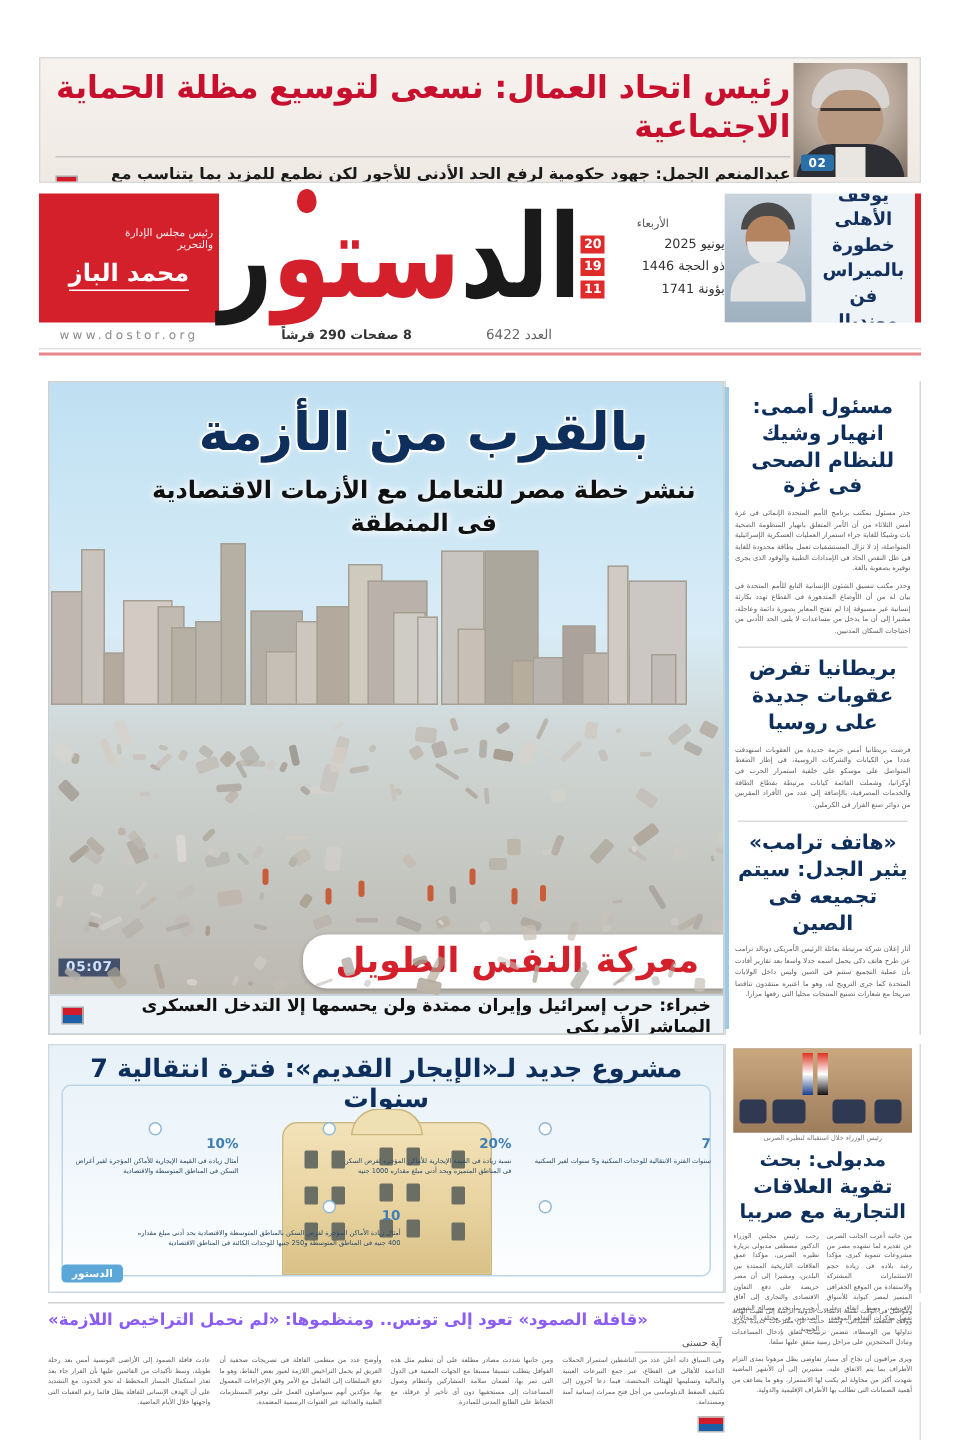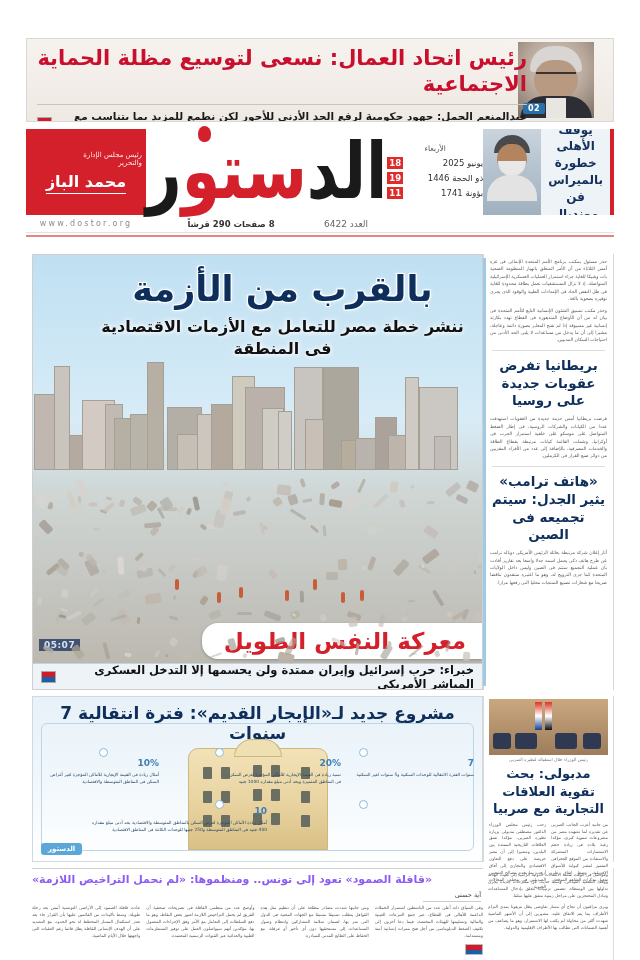--- a/index.html
+++ b/index.html
@@ -3,21 +3,21 @@
 <meta charset="utf-8">
 <style>
   html,body{margin:0;padding:0;background:#ffffff;}
   body{width:640px;height:960px;overflow:hidden;font-family:"DejaVu Sans","Liberation Sans",sans-serif;}
   .page{position:relative;width:640px;height:960px;background:#fff;box-sizing:border-box;}
   .sheet{position:absolute;left:26px;top:38px;width:588px;height:890px;background:#fff;}
 
   
   .promo{position:relative;height:82px;border:1px solid #d8d8d8;background:
      linear-gradient(180deg,#f6f2ee 0%,#efe9e3 100%);overflow:hidden;}
-  .promo-photo{position:absolute;right:19px;top:3px;width:76px;height:76px;
+  .promo-photo{position:absolute;right:8px;top:3px;width:76px;height:76px;
      background:radial-gradient(circle at 50% 34%,#d9cfc6 0%,#b8a99c 48%,#7d6f64 100%);
      overflow:hidden;}
   .promo-photo .hair{position:absolute;left:12px;top:4px;width:52px;height:26px;border-radius:26px 26px 4px 4px;background:#d8d5d2;}
   .promo-photo .face{position:absolute;left:16px;top:18px;width:44px;height:40px;border-radius:22px/24px;background:#b89a82;}
   .promo-photo .glass{position:absolute;left:18px;top:30px;width:40px;height:9px;border-top:2px solid #3a3330;}
   .promo-photo .suit{position:absolute;left:2px;top:54px;width:72px;height:24px;background:#2d2e33;border-radius:30px 30px 0 0;}
   .promo-photo .shirt{position:absolute;left:28px;top:56px;width:20px;height:22px;background:#e9e6e2;transform:rotate(0deg);}
   .pg-badge{position:absolute;left:5px;bottom:4px;background:#2b6fa8;color:#fff;font-size:8px;
      font-weight:bold;padding:1px 5px;border-radius:2px;letter-spacing:.5px;}
   .promo-txt{position:absolute;right:86px;left:10px;top:6px;text-align:right;}
@@ -163,21 +163,21 @@
       <div class="ed-role">رئيس مجلس الإدارة والتحرير</div>
       <div class="ed-name">محمد الباز</div>
     </div>
     <div class="logo-wrap">
       <div class="logo"><span>الد</span><span class="red">ستو</span><span>ر</span></div>
       <div class="logo-dot"></div>
     </div>
     <div class="date-box">
       <div class="dow">الأربعاء</div>
       <div class="drow">
-        <span class="dnum">18</span>
+        <span class="dnum">20</span>
         <span class="dtxt">يونيو 2025</span>
       </div>
       <div class="drow">
         <span class="dnum">19</span>
         <span class="dtxt">ذو الحجة 1446</span>
       </div>
       <div class="drow">
         <span class="dnum">11</span>
         <span class="dtxt">بؤونة 1741</span>
       </div>
@@ -395,20 +395,21 @@
           <div style="position: absolute; width: 4px; height: 11px; left: 31.6303%; top: 74.6729%; background: rgb(200, 82, 42); border-radius: 2px; opacity: 0.9;"></div>
           <div style="position: absolute; width: 4px; height: 11px; left: 41.0658%; top: 77.6794%; background: rgb(200, 82, 42); border-radius: 2px; opacity: 0.9;"></div>
           <div style="position: absolute; width: 4px; height: 11px; left: 45.8285%; top: 76.6057%; background: rgb(200, 82, 42); border-radius: 2px; opacity: 0.9;"></div>
           <div style="position: absolute; width: 4px; height: 11px; left: 56.2147%; top: 77.3036%; background: rgb(200, 82, 42); border-radius: 2px; opacity: 0.9;"></div>
           <div style="position: absolute; width: 4px; height: 11px; left: 62.2984%; top: 74.7361%; background: rgb(200, 82, 42); border-radius: 2px; opacity: 0.9;"></div>
           <div style="position: absolute; width: 4px; height: 11px; left: 68.5981%; top: 77.6439%; background: rgb(200, 82, 42); border-radius: 2px; opacity: 0.9;"></div>
           <div style="position: absolute; width: 4px; height: 11px; left: 72.7436%; top: 77.2121%; background: rgb(200, 82, 42); border-radius: 2px; opacity: 0.9;"></div>
         </div>
 
     <div class="side">
+      <div class="s-head">مسئول أممى: انهيار وشيك للنظام الصحى فى غزة</div>
       <div class="s-body">
         <p>حذر مسئول بمكتب برنامج الأمم المتحدة الإنمائى فى غزة أمس الثلاثاء من أن الأمر المتعلق بانهيار المنظومة الصحية بات وشيكا للغاية جراء استمرار العمليات العسكرية الإسرائيلية المتواصلة، إذ لا تزال المستشفيات تعمل بطاقة محدودة للغاية فى ظل النقص الحاد فى الإمدادات الطبية والوقود الذى يجرى توفيره بصعوبة بالغة.</p>
         <p>وحذر مكتب تنسيق الشئون الإنسانية التابع للأمم المتحدة فى بيان له من أن الأوضاع المتدهورة فى القطاع تهدد بكارثة إنسانية غير مسبوقة إذا لم تفتح المعابر بصورة دائمة وعاجلة، مشيرا إلى أن ما يدخل من مساعدات لا يلبى الحد الأدنى من احتياجات السكان المدنيين.</p>
       </div>
       <div class="s-rule"></div>
       <div class="s-head">بريطانيا تفرض عقوبات جديدة على روسيا</div>
       <div class="s-body">
         <p>فرضت بريطانيا أمس حزمة جديدة من العقوبات استهدفت عددا من الكيانات والشركات الروسية، فى إطار الضغط المتواصل على موسكو على خلفية استمرار الحرب فى أوكرانيا، وشملت القائمة كيانات مرتبطة بقطاع الطاقة والخدمات المصرفية، بالإضافة إلى عدد من الأفراد المقربين من دوائر صنع القرار فى الكرملين.</p>
       </div>
       <div class="s-rule"></div>

